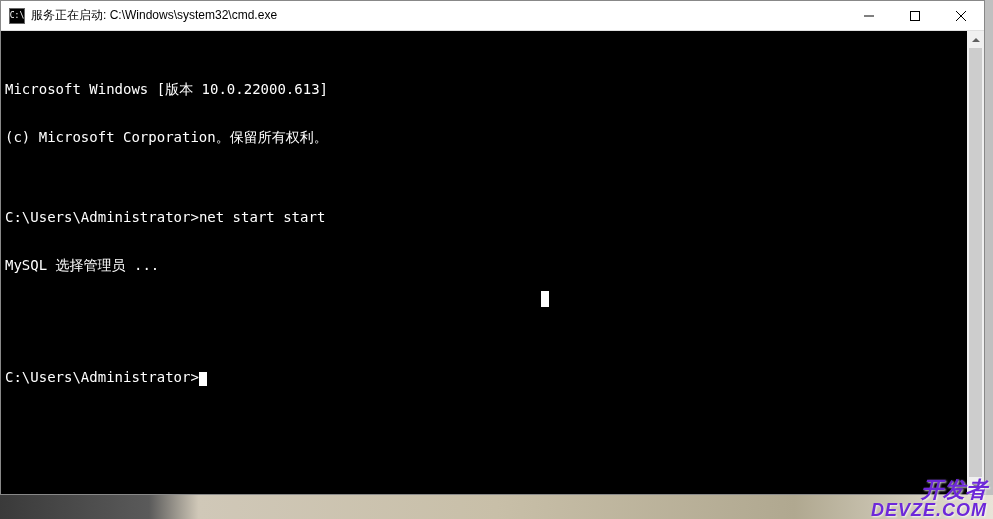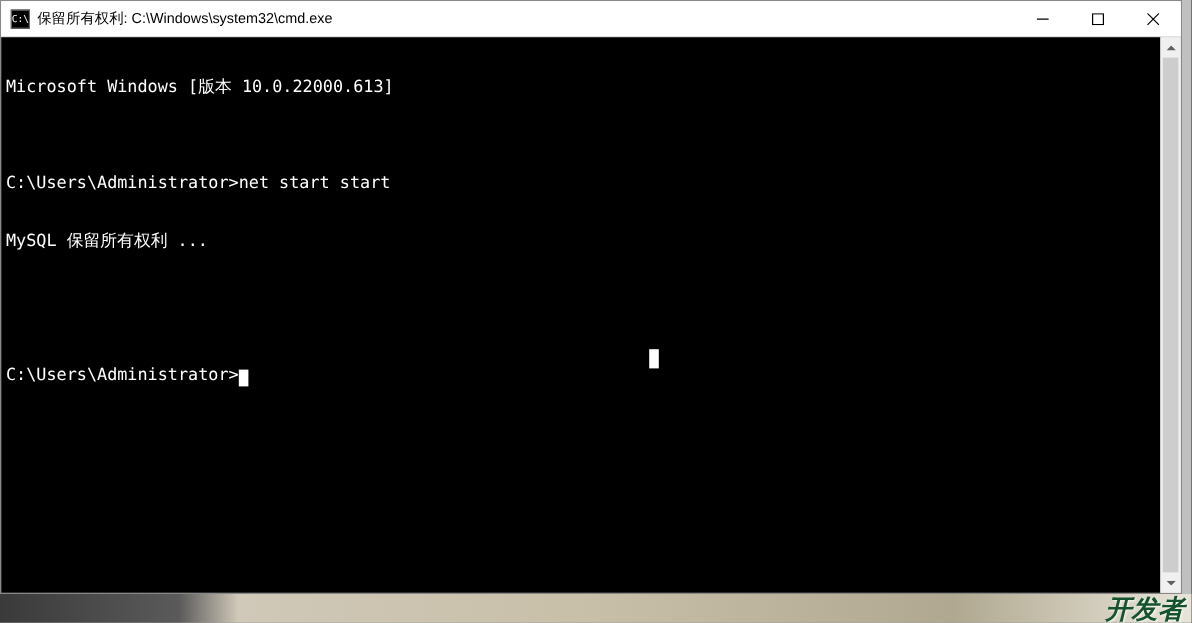--- a/index.html
+++ b/index.html
@@ -69,21 +69,21 @@
       font-size: 10px;
       color: #000000;
     }
     .terminal {
       flex: 1;
       background: #000000;
       color: #ffffff;
       font-family: "NSimSun", "SimSun", "Consolas", monospace;
       font-size: 14px;
       line-height: 16px;
-      padding: 2px 4px;
+      padding: 18px 4px;
       overflow: hidden;
       white-space: pre;
       position: relative;
     }
     .terminal-line {
       white-space: pre;
     }
     .cursor-block {
       display: inline-block;
       width: 8px;
@@ -134,21 +134,21 @@
       height: 100%;
       background: #cdcdcd;
     }
     .watermark {
       position: absolute;
       right: 6px;
       bottom: 0px;
       font-size: 22px;
       font-weight: bold;
       font-style: italic;
-      color: #14532d;
+      color: #6d28d9;
       text-shadow: 1px 1px 2px rgba(255,255,255,0.8);
       font-family: Arial, sans-serif;
       line-height: 1.0;
       text-align: right;
     }
     .watermark .line2 {
       font-size: 18px;
       letter-spacing: 1px;
     }
     .bg-strip {
@@ -161,21 +161,21 @@
     }
   </style>
 </head>
 <body>
 
 <div class="bg-strip"></div>
 
 <div class="window">
   <div class="titlebar">
     <div class="titlebar-icon">C:\</div>
-    <div class="titlebar-text">保留所有权利: C:\Windows\system32\cmd.exe</div>
+    <div class="titlebar-text">服务正在启动: C:\Windows\system32\cmd.exe</div>
     <div class="window-controls">
       <div class="win-btn">
         <svg width="10" height="10" viewBox="0 0 10 10">
             <line x1="0" y1="5" x2="10" y2="5" stroke="currentColor" stroke-width="1"></line>
           </svg>
       </div>
       <div class="win-btn">
         <svg width="10" height="10" viewBox="0 0 10 10">
             <rect x="0.5" y="0.5" width="9" height="9" fill="none" stroke="currentColor" stroke-width="1"></rect>
           </svg>
@@ -184,23 +184,24 @@
         <svg width="10" height="10" viewBox="0 0 10 10">
             <line x1="0" y1="0" x2="10" y2="10" stroke="currentColor" stroke-width="1"></line>
             <line x1="10" y1="0" x2="0" y2="10" stroke="currentColor" stroke-width="1"></line>
           </svg>
       </div>
     </div>
   </div>
 
   <div class="terminal">
     <div class="terminal-line">Microsoft Windows [版本 10.0.22000.613]</div>
+    <div class="terminal-line">(c) Microsoft Corporation。保留所有权利。</div>
     <div class="terminal-line"></div>
     <div class="terminal-line"><span>C:\Users\Administrator&gt;</span><span>net start start</span></div>
-    <div class="terminal-line">MySQL 保留所有权利 ...</div>
+    <div class="terminal-line">MySQL 选择管理员 ...</div>
     <div class="terminal-line"></div>
     <div class="terminal-line"></div>
     <div class="terminal-line"><span>C:\Users\Administrator&gt;</span><span class="cursor-block"></span></div>
     <div class="mouse-cursor"></div>
   </div>
 
   <div class="scrollbar">
     <div class="scroll-btn">
       <svg width="8" height="4" viewBox="0 0 8 4">
           <polygon points="4,0 8,4 0,4" fill="#606060"></polygon>
@@ -212,13 +213,14 @@
     <div class="scroll-btn">
       <svg width="8" height="4" viewBox="0 0 8 4">
           <polygon points="4,4 8,0 0,0" fill="#606060"></polygon>
         </svg>
     </div>
   </div>
 </div>
 
 <div class="watermark">
   <div>开发者</div>
+  <div class="line2">DEVZE.COM</div>
 </div>
 
 </body></html>

